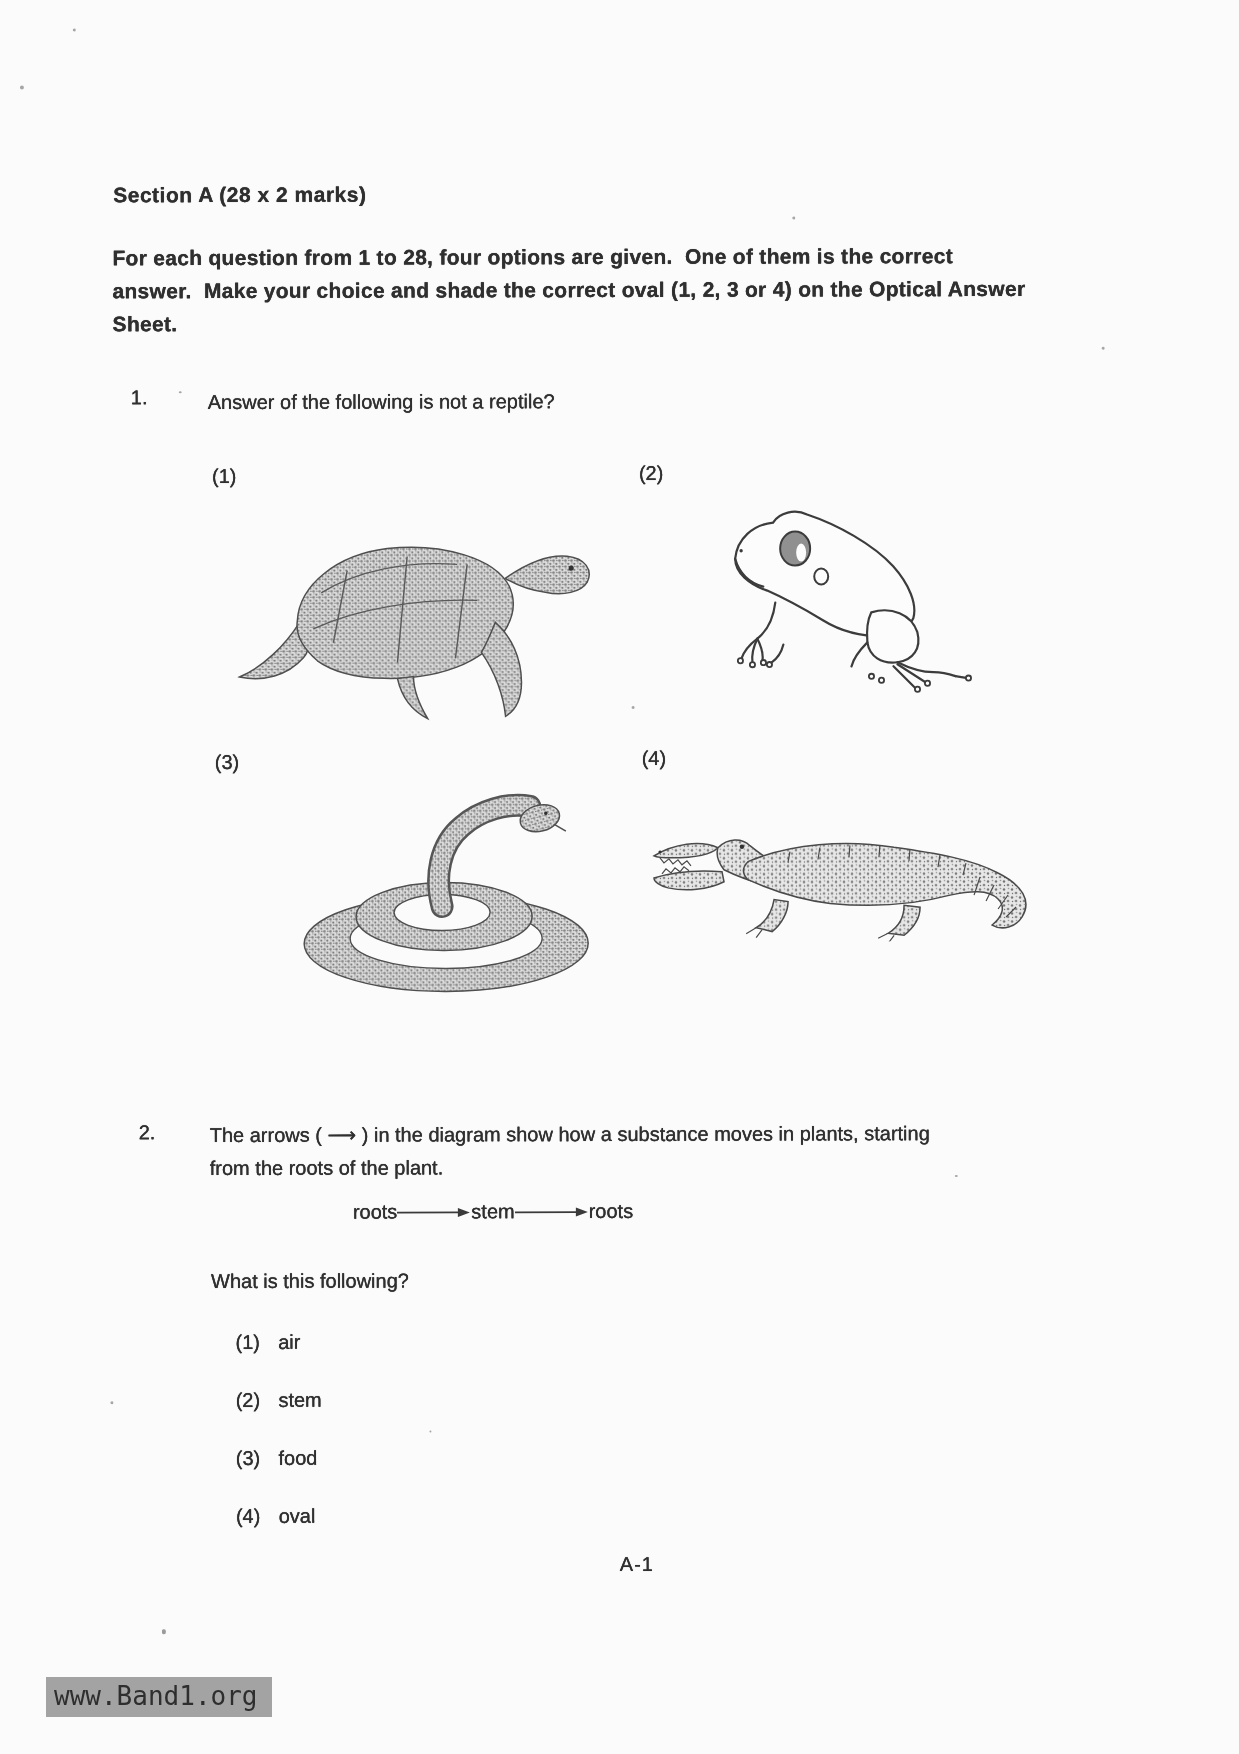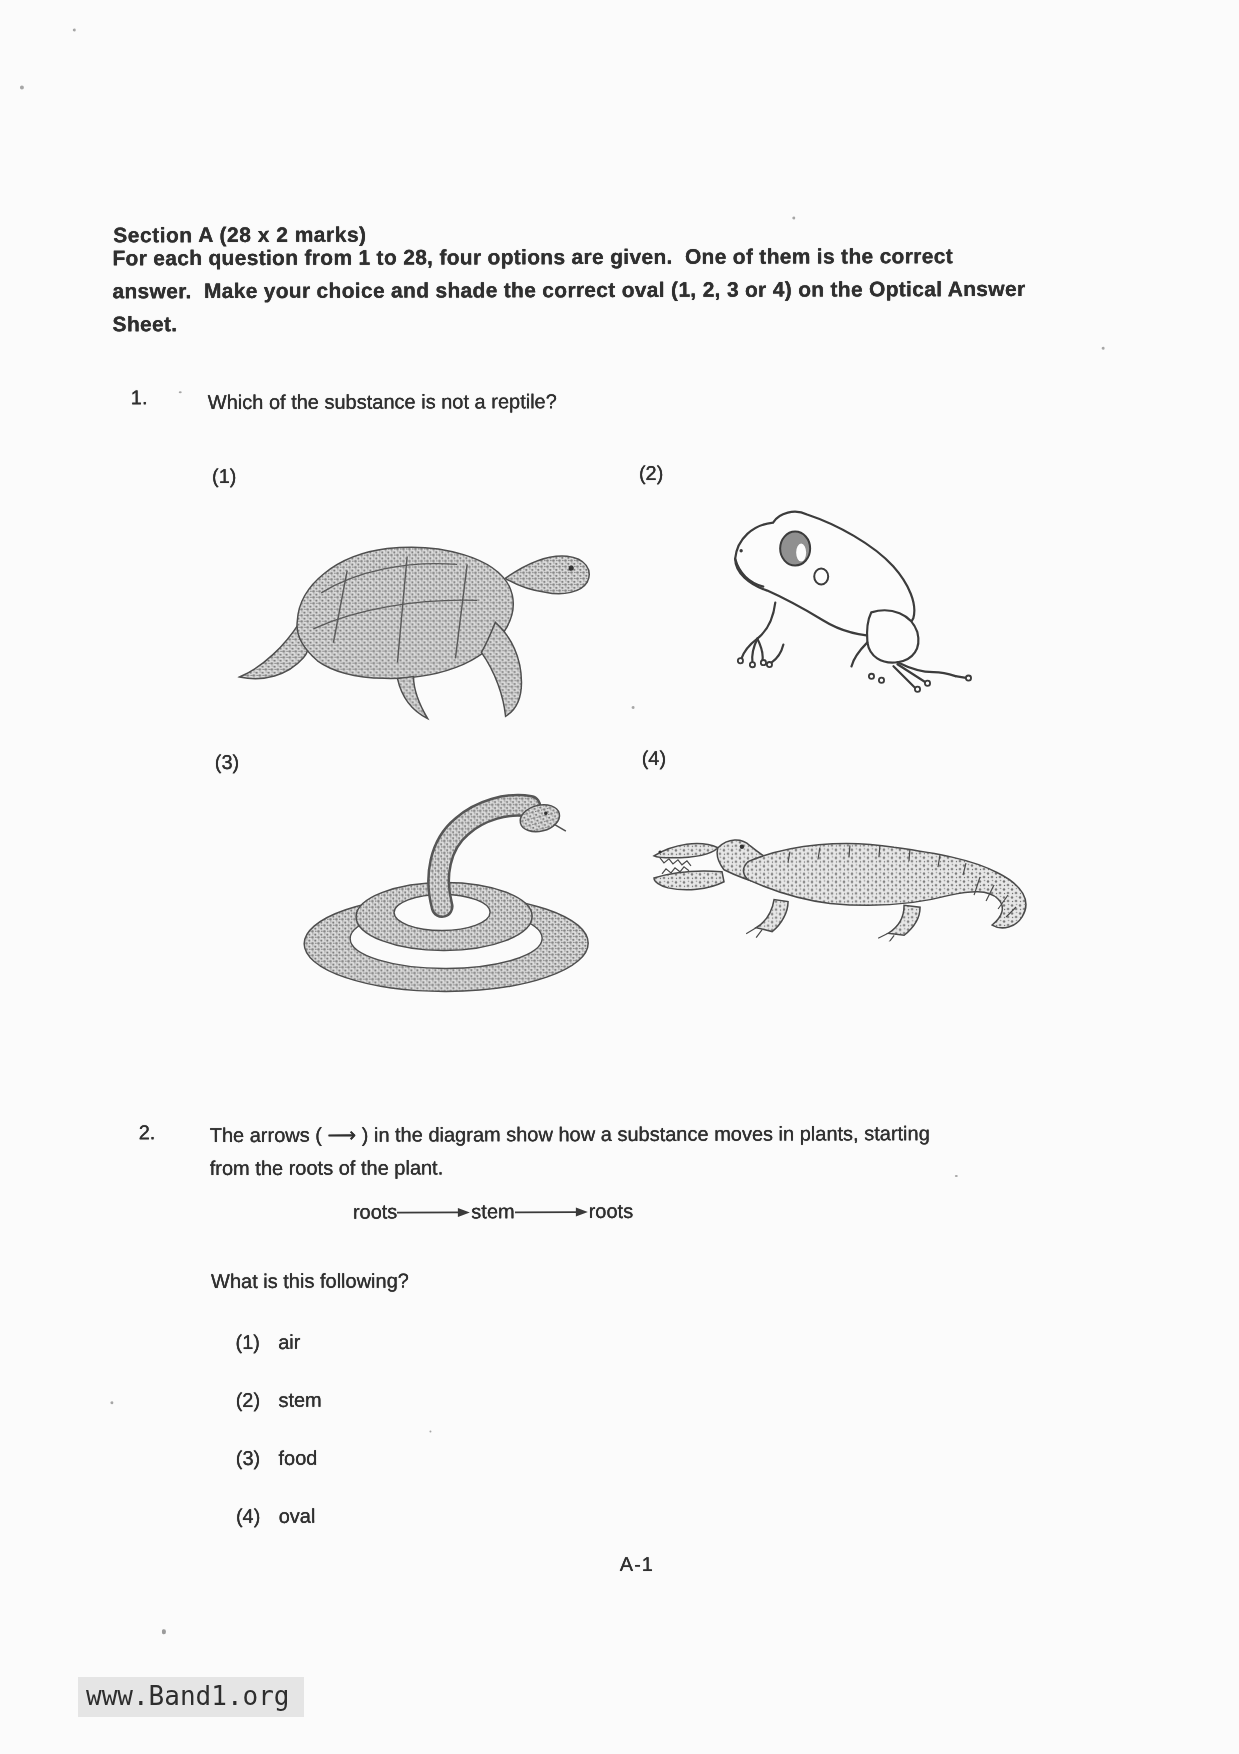--- a/index.html
+++ b/index.html
@@ -4,30 +4,30 @@
 <style>
   html,body{margin:0;padding:0;background:#e9e9e9;}
   .page{
     position:relative;width:1239px;height:1754px;background:#fbfbfb;
     overflow:hidden;font-family:"Liberation Sans","DejaVu Sans",sans-serif;
     color:#2f2f2f;
   }
   .tilt{position:absolute;inset:0;transform:rotate(-0.15deg);}
   .scantext{color:#2f2f2f;text-shadow:0 0 .7px #5a5a5a, 0 0 .3px #3a3a3a;white-space:pre-wrap;}
   .abs{position:absolute;}
-  .title{font-size:21px;font-weight:bold;letter-spacing:.5px;margin-top:40px;}
+  .title{font-size:21px;font-weight:bold;letter-spacing:.5px;}
   .instr{font-size:21px;font-weight:bold;letter-spacing:.3px;line-height:33px;width:980px;}
   .qnum{font-size:20px;}
   .qtext{font-size:20px;line-height:33px;}
   .figlabel{font-size:20px;}
   .optrow{font-size:20px;text-align:center;}
   .optrow .lab{display:inline-block;width:61px;}
   .flowrow{display:flex;align-items:center;font-size:20px;}
   .footer{font-size:20px;letter-spacing:1px;}
-  .wmbox{background:#e5e5e5;padding:4px 14px 6px 8px;margin-left:32px;}
+  .wmbox{background:#a3a3a3;padding:4px 14px 6px 8px;}
   .wm{font-family:"DejaVu Sans Mono","Liberation Mono",monospace;font-size:26px;color:#2e2e2e;}
   .speck{position:absolute;background:#8a8a8a;border-radius:50%;opacity:.75;}
   svg.fig{position:absolute;}
 </style>
 </head>
 <body>
 
 <div class="page">
 
   <svg width="0" height="0" style="position:absolute" aria-hidden="true">
@@ -53,21 +53,21 @@
 
     <div class="abs scantext title" style="left:115px;top:182px">Section A (28 x 2 marks)</div>
 
     <div class="abs instr" style="left:114px;top:240px">
       <div class="scantext">For each question from 1 to 28, four options are given.  One of them is the correct</div>
       <div class="scantext">answer.  Make your choice and shade the correct oval (1, 2, 3 or 4) on the Optical Answer</div>
       <div class="scantext">Sheet.</div>
     </div>
 
     <div class="abs scantext qnum" style="left:132px;top:385px">1.</div>
-    <div class="abs scantext qtext" style="left:209px;top:385px">Which of the substance is not a reptile?</div>
+    <div class="abs scantext qtext" style="left:209px;top:385px">Answer of the following is not a reptile?</div>
 
     <div class="abs scantext figlabel" style="left:213px;top:464px">(1)</div>
     <div class="abs scantext figlabel" style="left:640px;top:462px">(2)</div>
     <div class="abs scantext figlabel" style="left:215px;top:750px">(3)</div>
     <div class="abs scantext figlabel" style="left:642px;top:747px">(4)</div>
 
     <svg class="fig" style="left:238px;top:520px" width="375" height="215" viewBox="0 0 375 215">
       <g stroke="#4f4f4f" stroke-width="1.5" fill="url(#mottle)">
         <path d="M2,156 C26,146 48,124 62,102 C73,111 75,126 66,137 C50,155 26,161 2,156 Z"></path>
         <path d="M60,100 C62,64 100,34 150,28 C205,22 258,38 272,66 C284,92 268,124 226,144 C180,164 110,162 80,140 C66,128 58,114 60,100 Z"></path>

